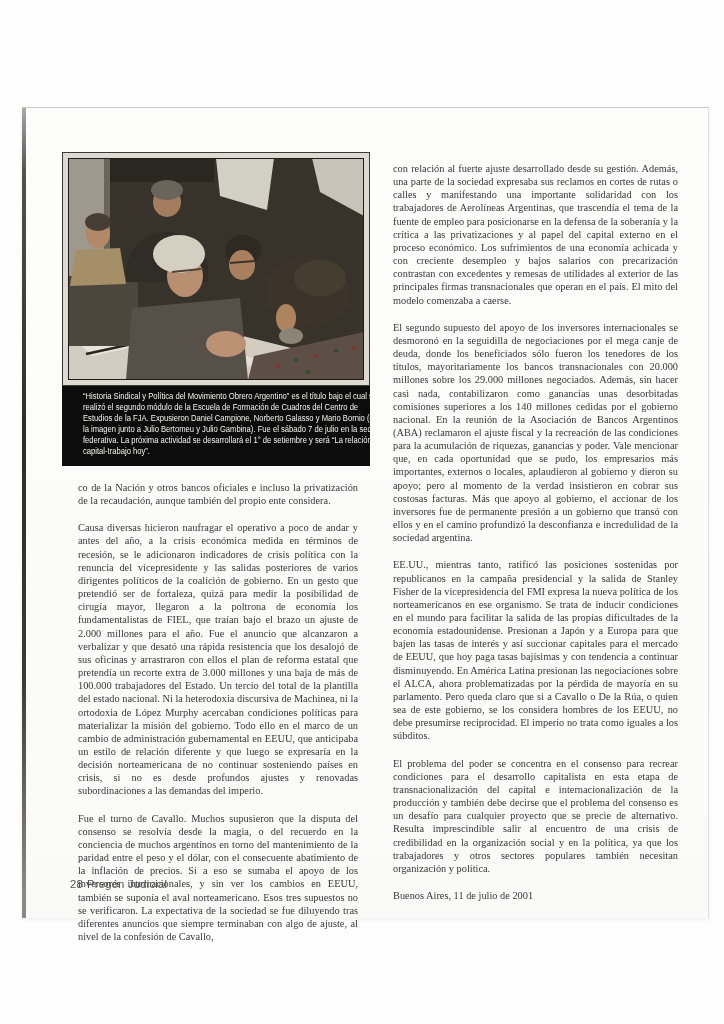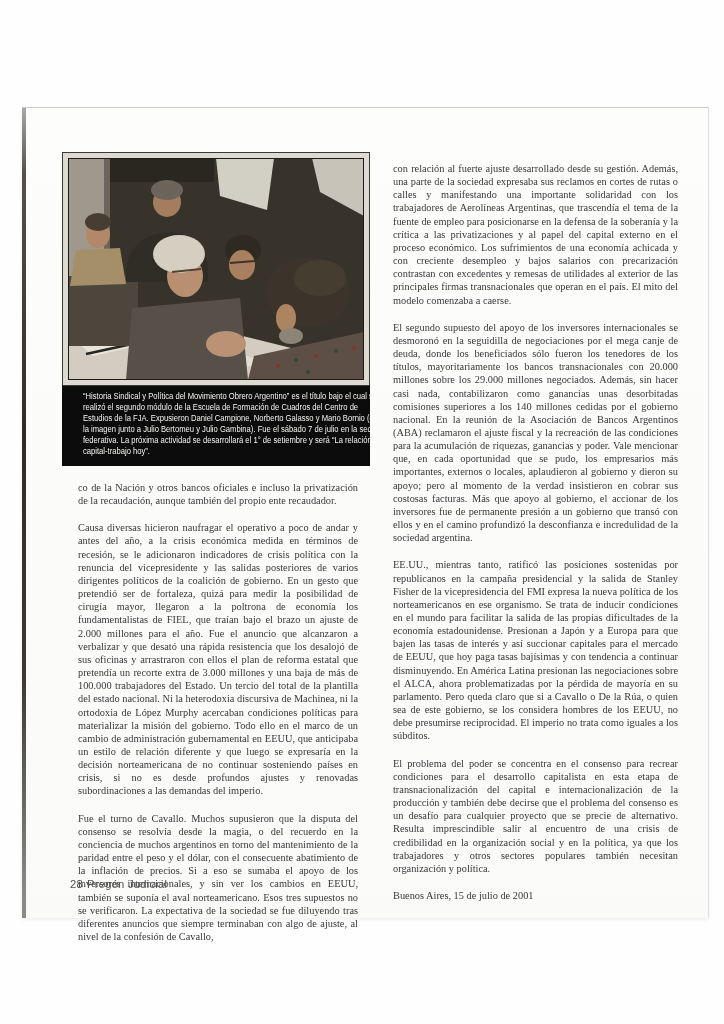--- a/index.html
+++ b/index.html
@@ -133,30 +133,30 @@
         <rect width="296" height="222" fill="#6b5a3f" opacity="0.05"></rect>
         <rect x="0.5" y="0.5" width="295" height="221" fill="none" stroke="#1e1c18" stroke-width="1"></rect>
       </svg>
     </figure>
 
     <div class="caption">
       <div class="caption-inner">“Historia Sindical y Política del Movimiento Obrero Argentino” es el título bajo el cual se realizó el segundo módulo de la Escuela de Formación de Cuadros del Centro de Estudios de la FJA. Expusieron Daniel Campione, Norberto Galasso y Mario Bornio (en la imagen junto a Julio Bertomeu y Julio Gambina). Fue el sábado 7 de julio en la sede federativa. La próxima actividad se desarrollará el 1° de setiembre y será “La relación capital-trabajo hoy”.</div>
     </div>
 
     <div class="col col-left">
-      <p>co de la Nación y otros bancos oficiales e incluso la privatización de la recaudación, aunque también del propio ente recaudador.</p>
+      <p>co de la Nación y otros bancos oficiales e incluso la privatización de la recaudación, aunque también del propio ente considera.</p>
       <p>Causa diversas hicieron naufragar el operativo a poco de andar y antes del año, a la crisis económica medida en términos de recesión, se le adicionaron indicadores de crisis política con la renuncia del vicepresidente y las salidas posteriores de varios dirigentes políticos de la coalición de gobierno. En un gesto que pretendió ser de fortaleza, quizá para medir la posibilidad de cirugía mayor, llegaron a la poltrona de economía los fundamentalistas de FIEL, que traían bajo el brazo un ajuste de 2.000 millones para el año. Fue el anuncio que alcanzaron a verbalizar y que desató una rápida resistencia que los desalojó de sus oficinas y arrastraron con ellos el plan de reforma estatal que pretendía un recorte extra de 3.000 millones y una baja de más de 100.000 trabajadores del Estado. Un tercio del total de la plantilla del estado nacional. Ni la heterodoxia discursiva de Machinea, ni la ortodoxia de López Murphy acercaban condiciones políticas para materializar la misión del gobierno. Todo ello en el marco de un cambio de administración gubernamental en EEUU, que anticipaba un estilo de relación diferente y que luego se expresaría en la decisión norteamericana de no continuar sosteniendo países en crisis, si no es desde profundos ajustes y renovadas subordinaciones a las demandas del imperio.</p>
       <p>Fue el turno de Cavallo. Muchos supusieron que la disputa del consenso se resolvía desde la magia, o del recuerdo en la conciencia de muchos argentinos en torno del mantenimiento de la paridad entre el peso y el dólar, con el consecuente abatimiento de la inflación de precios. Si a eso se sumaba el apoyo de los inversores internacionales, y sin ver los cambios en EEUU, también se suponía el aval norteamericano. Esos tres supuestos no se verificaron. La expectativa de la sociedad se fue diluyendo tras diferentes anuncios que siempre terminaban con algo de ajuste, al nivel de la confesión de Cavallo,</p>
     </div>
 
     <div class="col col-right">
       <p>con relación al fuerte ajuste desarrollado desde su gestión. Además, una parte de la sociedad expresaba sus reclamos en cortes de rutas o calles y manifestando una importante solidaridad con los trabajadores de Aerolíneas Argentinas, que trascendía el tema de la fuente de empleo para posicionarse en la defensa de la soberanía y la crítica a las privatizaciones y al papel del capital externo en el proceso económico. Los sufrimientos de una economía achicada y con creciente desempleo y bajos salarios con precarización contrastan con excedentes y remesas de utilidades al exterior de las principales firmas transnacionales que operan en el país. El mito del modelo comenzaba a caerse.</p>
       <p>El segundo supuesto del apoyo de los inversores internacionales se desmoronó en la seguidilla de negociaciones por el mega canje de deuda, donde los beneficiados sólo fueron los tenedores de los títulos, mayoritariamente los bancos transnacionales con 20.000 millones sobre los 29.000 millones negociados. Además, sin hacer casi nada, contabilizaron como ganancias unas desorbitadas comisiones superiores a los 140 millones cedidas por el gobierno nacional. En la reunión de la Asociación de Bancos Argentinos (ABA) reclamaron el ajuste fiscal y la recreación de las condiciones para la acumulación de riquezas, ganancias y poder. Vale mencionar que, en cada oportunidad que se pudo, los empresarios más importantes, externos o locales, aplaudieron al gobierno y dieron su apoyo; pero al momento de la verdad insistieron en cobrar sus costosas facturas. Más que apoyo al gobierno, el accionar de los inversores fue de permanente presión a un gobierno que transó con ellos y en el camino profundizó la desconfianza e incredulidad de la sociedad argentina.</p>
       <p>EE.UU., mientras tanto, ratificó las posiciones sostenidas por republicanos en la campaña presidencial y la salida de Stanley Fisher de la vicepresidencia del FMI expresa la nueva política de los norteamericanos en ese organismo. Se trata de inducir condiciones en el mundo para facilitar la salida de las propias dificultades de la economía estadounidense. Presionan a Japón y a Europa para que bajen las tasas de interés y así succionar capitales para el mercado de EEUU, que hoy paga tasas bajísimas y con tendencia a continuar disminuyendo. En América Latina presionan las negociaciones sobre el ALCA, ahora problematizadas por la pérdida de mayoría en su parlamento. Pero queda claro que si a Cavallo o De la Rúa, o quien sea de este gobierno, se los considera hombres de los EEUU, no debe presumirse reciprocidad. El imperio no trata como iguales a los súbditos.</p>
       <p>El problema del poder se concentra en el consenso para recrear condiciones para el desarrollo capitalista en esta etapa de transnacionalización del capital e internacionalización de la producción y también debe decirse que el problema del consenso es un desafío para cualquier proyecto que se precie de alternativo. Resulta imprescindible salir al encuentro de una crisis de credibilidad en la organización social y en la política, ya que los trabajadores y otros sectores populares también necesitan organización y política.</p>
-      <p class="dateline">Buenos Aires, 15 de julio de 2001</p>
+      <p class="dateline">Buenos Aires, 11 de julio de 2001</p>
     </div>
 
     <div class="page-footer">
       <span>28</span><span>Pregón Judicial</span>
     </div>
   </div>
 </div>
 
 </body></html>

